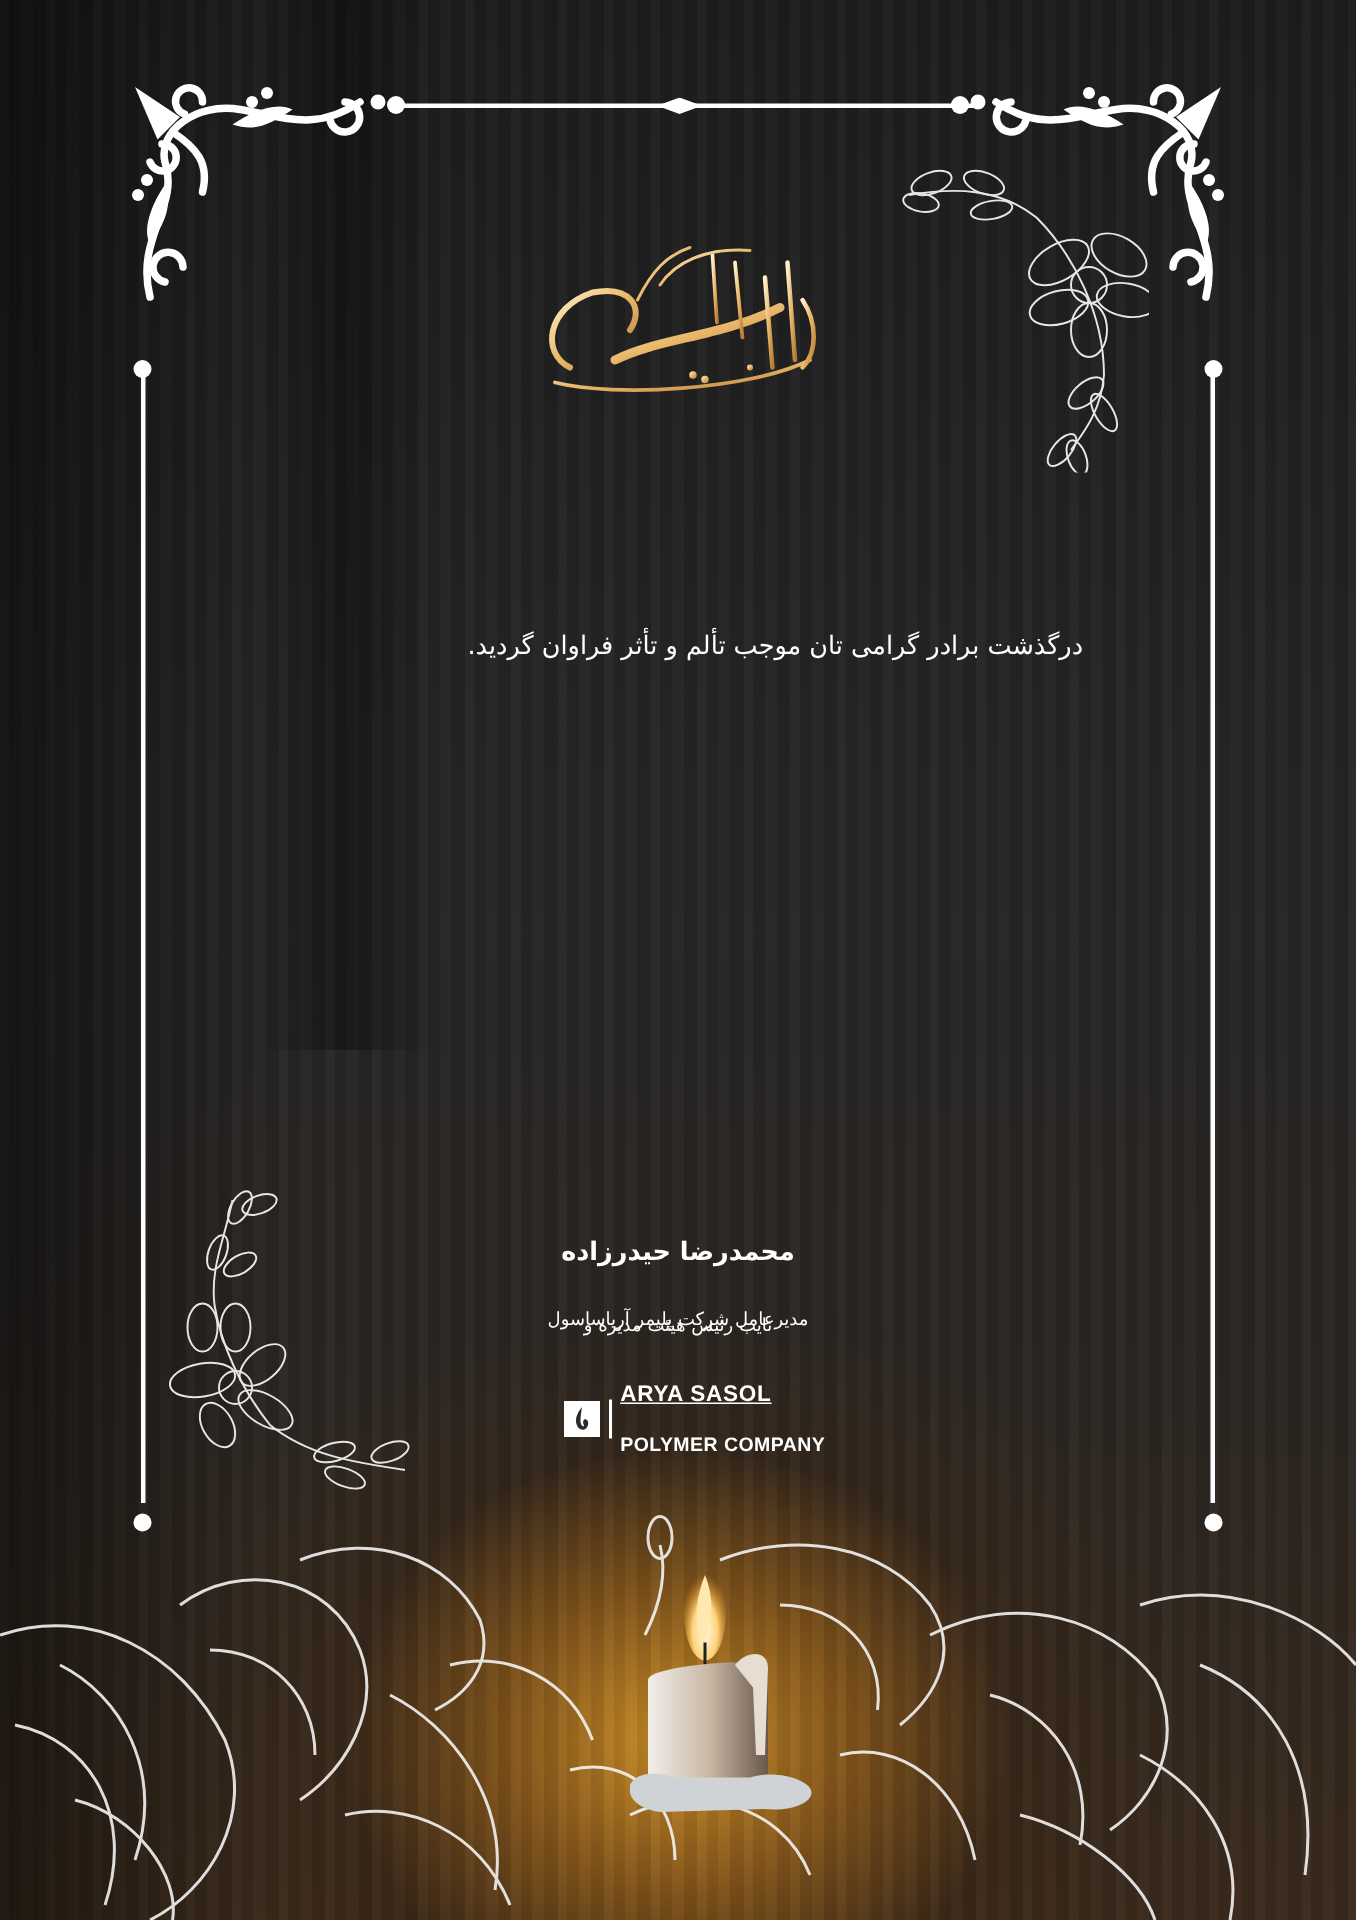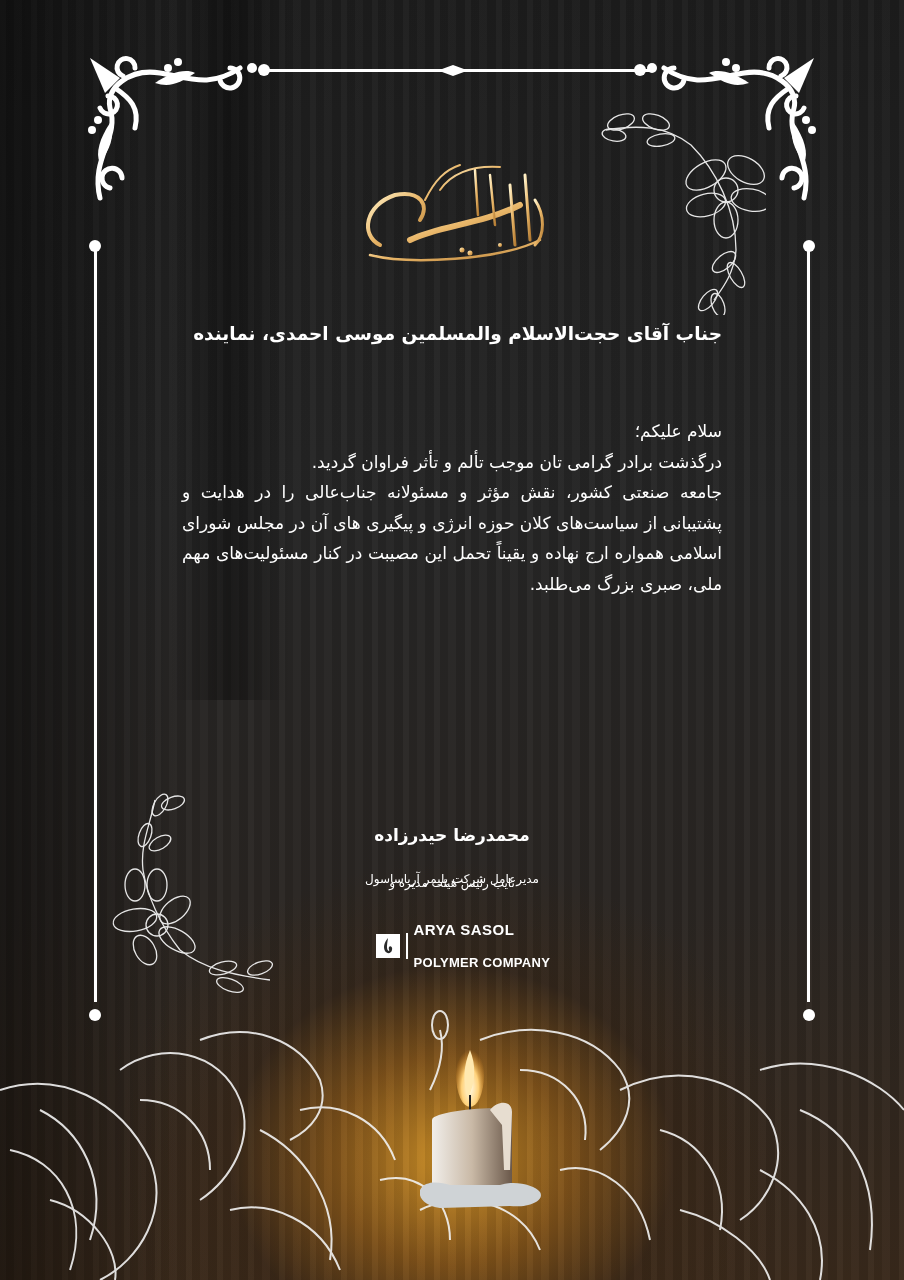--- a/index.html
+++ b/index.html
@@ -22,21 +22,21 @@
   .body-text{top:416px;font-size:17px;line-height:30.5px;}
   .body-text p{margin:0;}
   .sig{position:absolute;left:252px;width:400px;direction:rtl;text-align:center;}
   .sig-name{top:825px;font-weight:bold;font-size:17px;}
   .sig-role1{top:876px;font-size:12px;}
   .sig-role2{top:872px;font-size:12px;}
   .logo{position:absolute;left:376px;top:922px;display:flex;align-items:center;gap:6px;}
   .logo-box{width:24px;height:24px;background:#fff;display:flex;align-items:center;justify-content:center;}
   .logo-sep{width:1.5px;height:26px;background:#fff;}
   .logo-text{font-family:"Liberation Sans",sans-serif;font-weight:bold;line-height:1;}
-  .logo-t1{font-size:15px;letter-spacing:0.5px;}
+  .logo-t1{font-size:15px;letter-spacing:0.5px;text-decoration:underline;}
   .logo-t2{font-size:13px;letter-spacing:0.3px;margin-top:19px;}
   .floral{position:absolute;}
   .candle{position:absolute;left:420px;top:1040px;}
 </style>
 </head>
 <body>
 
 <div class="stripes"></div>
 <div class="dark-left"></div>
 <div class="dark-mid"></div>
@@ -134,27 +134,24 @@
     <path d="M185 55 C 195 70, 195 90, 185 100" stroke-width="3"></path>
   </g>
   <g fill="url(#gold)">
       <circle cx="112" cy="105" r="2.5"></circle>
       <circle cx="120" cy="108" r="2.5"></circle>
       <circle cx="150" cy="100" r="2"></circle>
     </g>
 </svg>
 
 <div class="text-block heading">
-  <div>جناب آقای حجت‌الاسلام والمسلمین موسی احمدی، نماینده</div>
 </div>
 
 <div class="text-block body-text">
-  <p>سلام علیکم؛</p>
   <p>درگذشت برادر گرامی تان موجب تألم و تأثر فراوان گردید.</p>
-  <p>جامعه صنعتی کشور، نقش مؤثر و مسئولانه جناب‌عالی را در هدایت و پشتیبانی از سیاست‌های کلان حوزه انرژی و پیگیری های آن در مجلس شورای اسلامی همواره ارج نهاده و یقیناً تحمل این مصیبت در کنار مسئولیت‌های مهم ملی، صبری بزرگ می‌طلبد.</p>
 </div>
 
 <div class="sig sig-name">محمدرضا حیدرزاده</div>
 <div class="sig sig-role1">نایب رئیس هیئت مدیره و</div>
 <div class="sig sig-role2">مدیرعامل شرکت پلیمر آریاساسول</div>
 
 <div class="logo">
   <div class="logo-box">
     <svg width="14" height="18" viewBox="0 0 14 18">
         <path d="M7 1 C 3 6, 2 10, 4 14 C 6 17, 10 17, 11 13 C 12 10, 9 8, 8 10 C 7 12, 9 13, 8 14 C 5 13, 6 8, 7 1Z" fill="#2a2a2a"></path>

